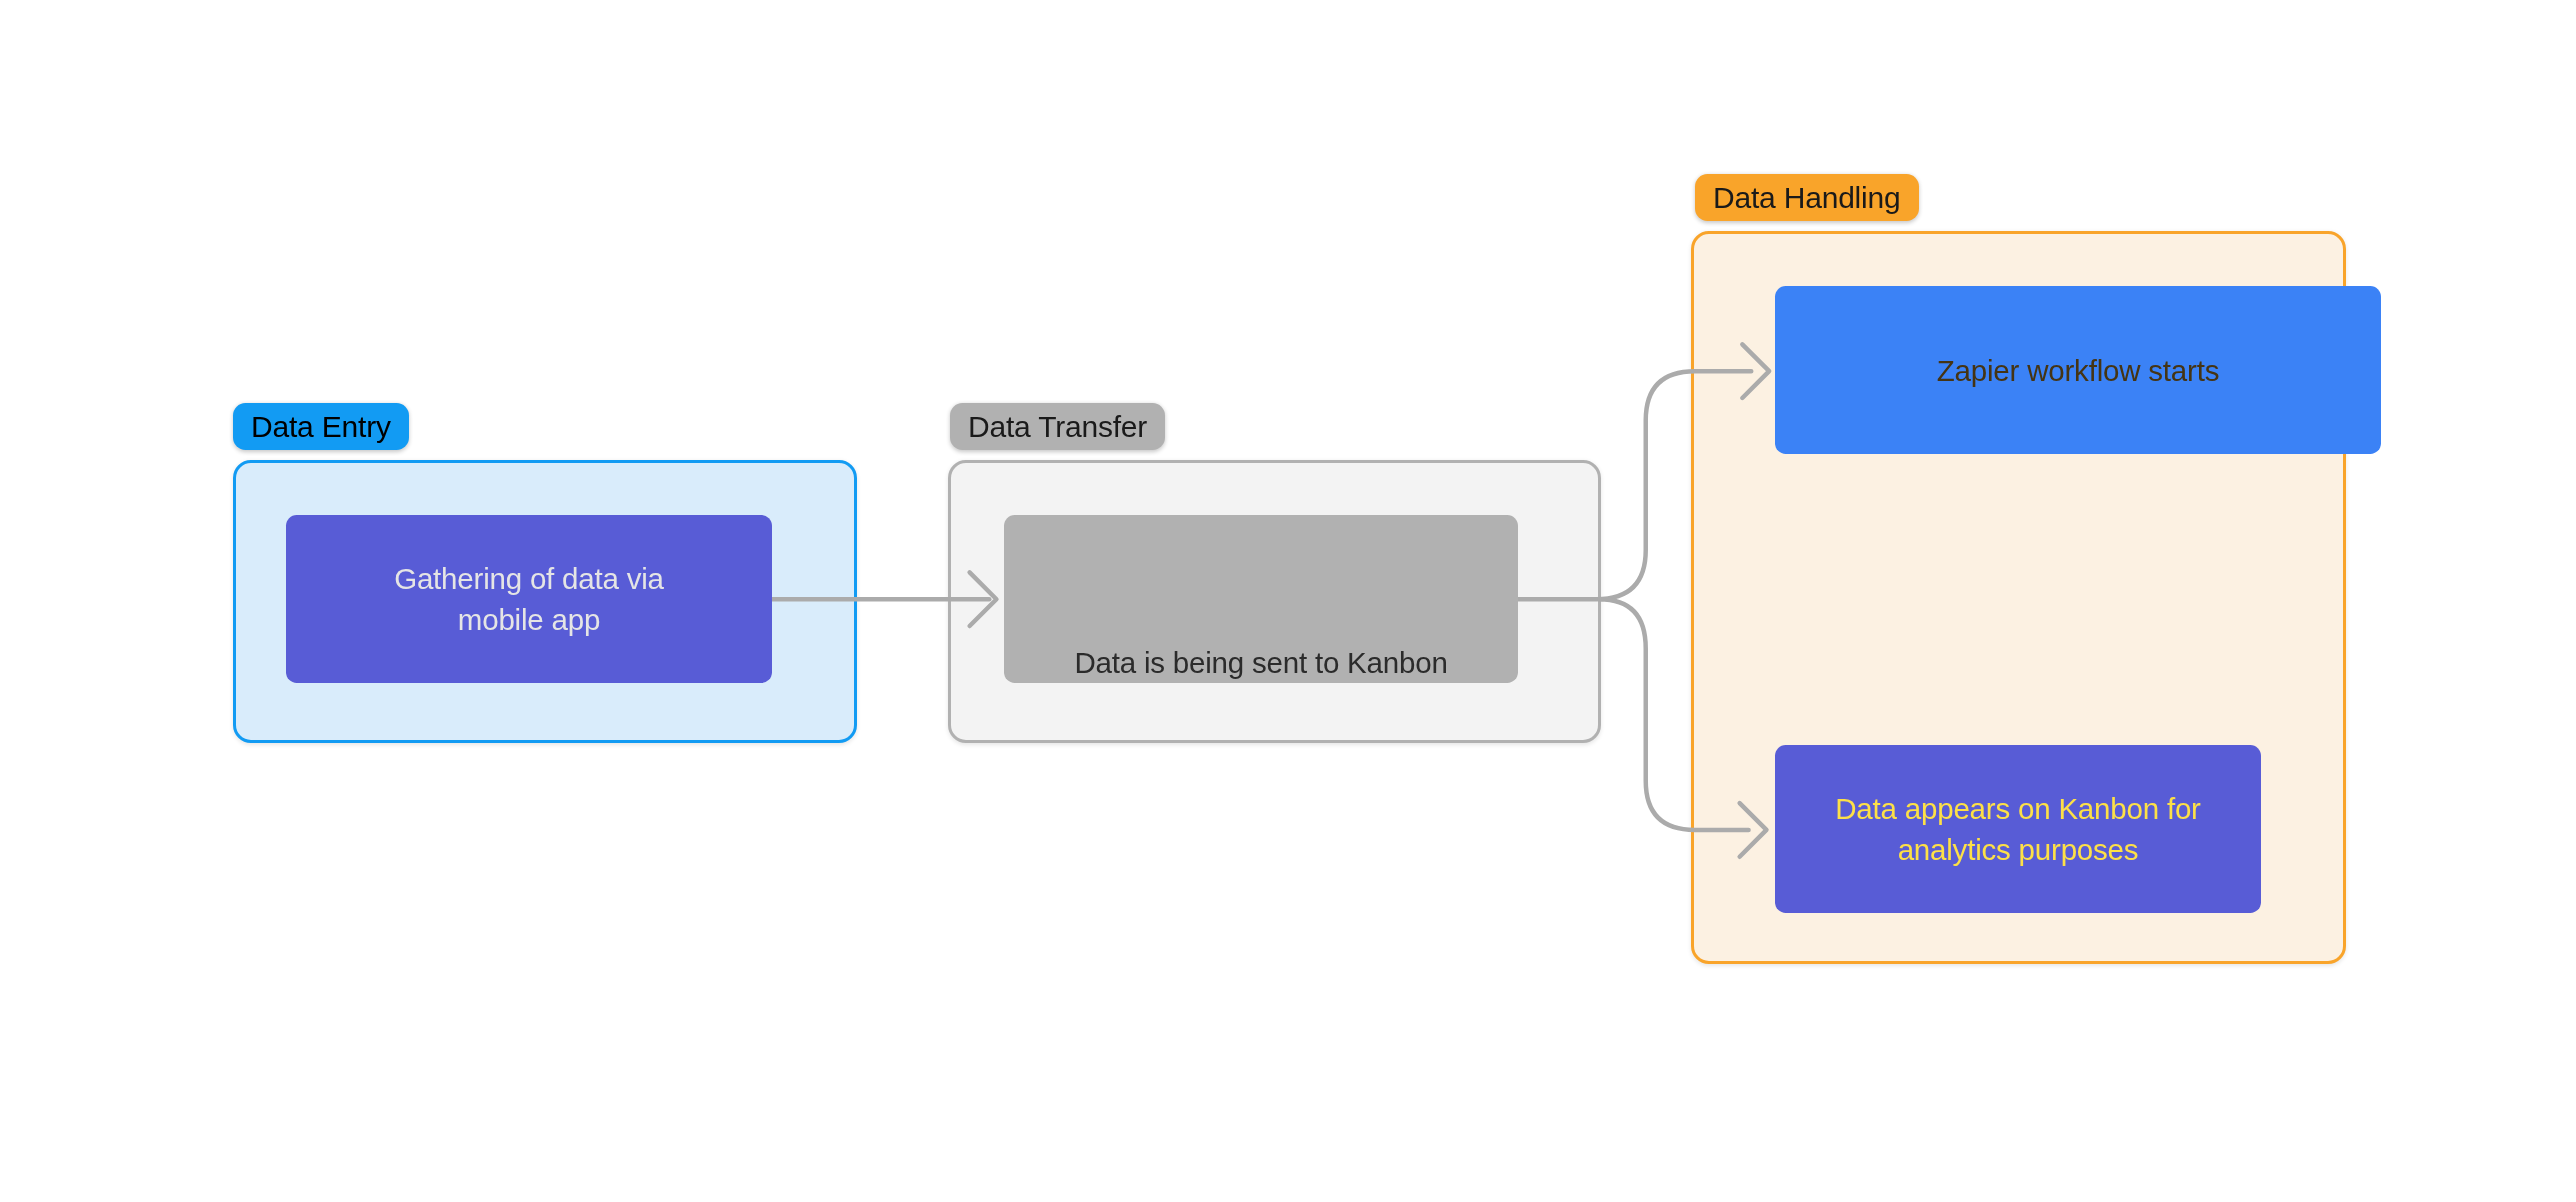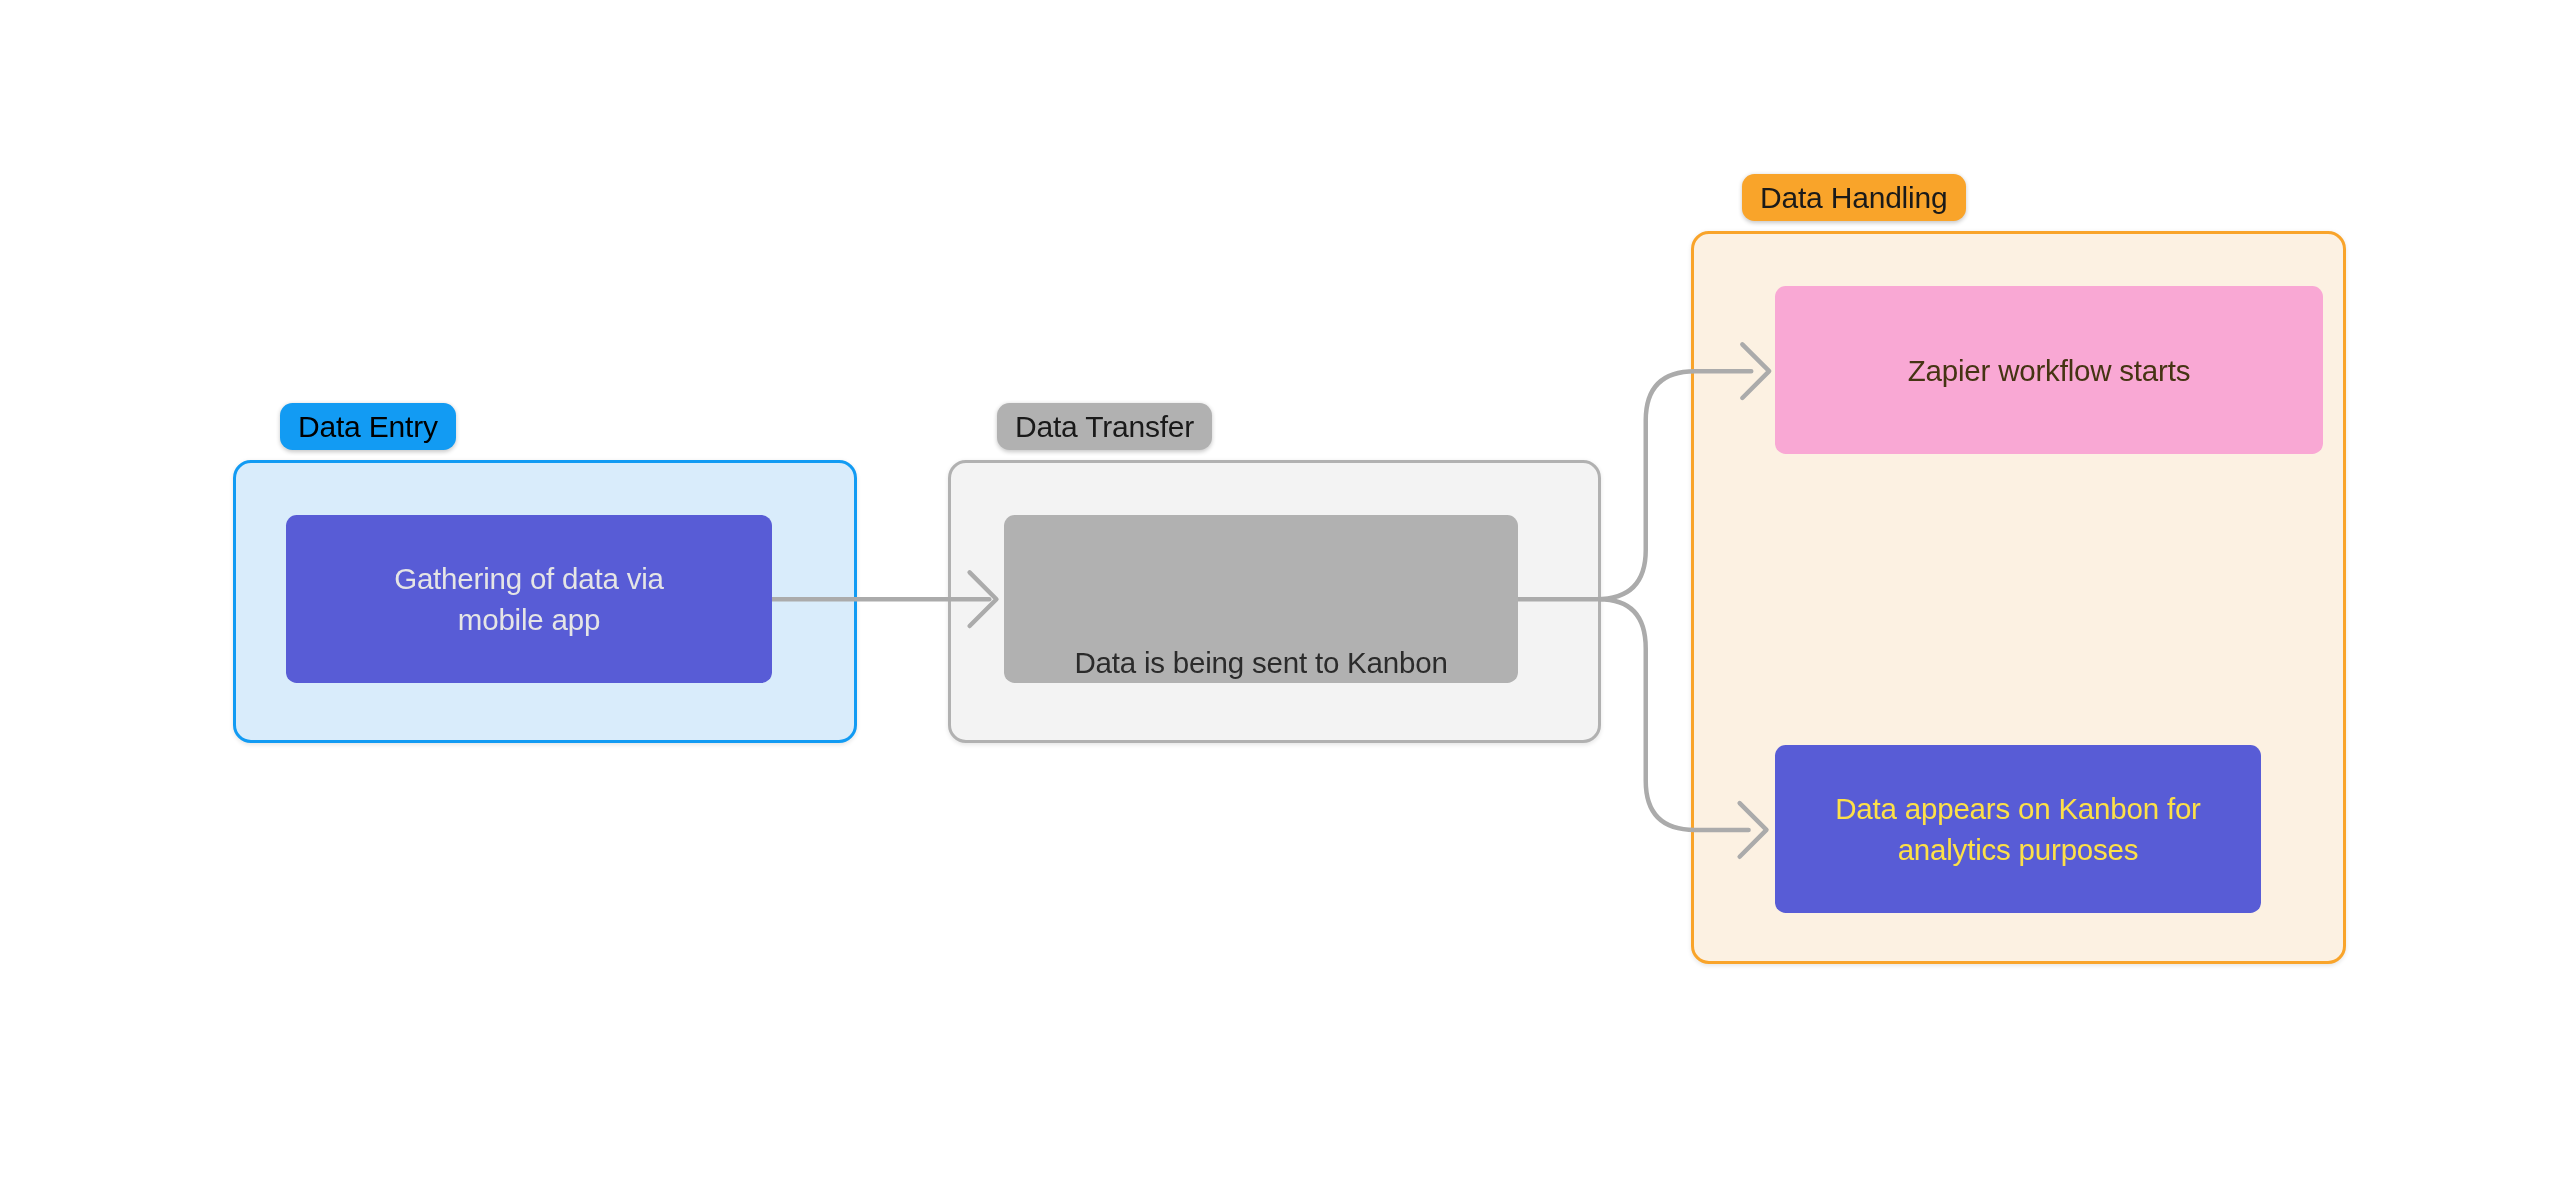--- a/index.html
+++ b/index.html
@@ -61,21 +61,20 @@
     display: inline-flex;
     align-items: center;
     padding: 0 18px;
     border-radius: 12.5px;
     font-size: 30px;
     font-weight: 500;
     letter-spacing: -0.2px;
     z-index: 3;
     box-shadow: 0 1.8px 4.5px rgba(0,0,0,0.22);
     white-space: nowrap;
-    margin-left: 47px;
   }
   .b-entry    { left: 233px;  top: 403px; background: #129BF3; color: #000000; }
   .b-transfer { left: 950px; top: 403px; background: #B1B1B1; color: #1A1A1A; }
   .b-handling { left: 1695px; top: 174px; background: #F9A42A; color: #1A1A1A; }
 
   
   .node {
     position: absolute;
     border-radius: 10.7px;
     display: flex;
@@ -91,22 +90,22 @@
   .node span { white-space: pre-line; }
   .n-gathering {
     left: 286px; top: 515px; width: 486px; height: 168px;
     background: #585CD6; color: #e5e5e5;
   }
   .n-sending {
     left: 1004px; top: 515px; width: 514px; height: 168px;
     background: #B1B1B1; color: #2B2B2B; align-items: flex-end;
   }
   .n-zapier {
-    left: 1775px; top: 286px; width: 548px; height: 168px;
-    background: #f9a8d4; color: #453413;
+    left: 1775px; top: 286px; width: 606px; height: 168px;
+    background: #3b82f6; color: #453413;
   }
   .n-analytics {
     left: 1775px; top: 745px; width: 486px; height: 168px;
     background: #585CD6; color: #fde047;
   }
 </style>
 </head>
 <body>
 
 <div class="canvas">

